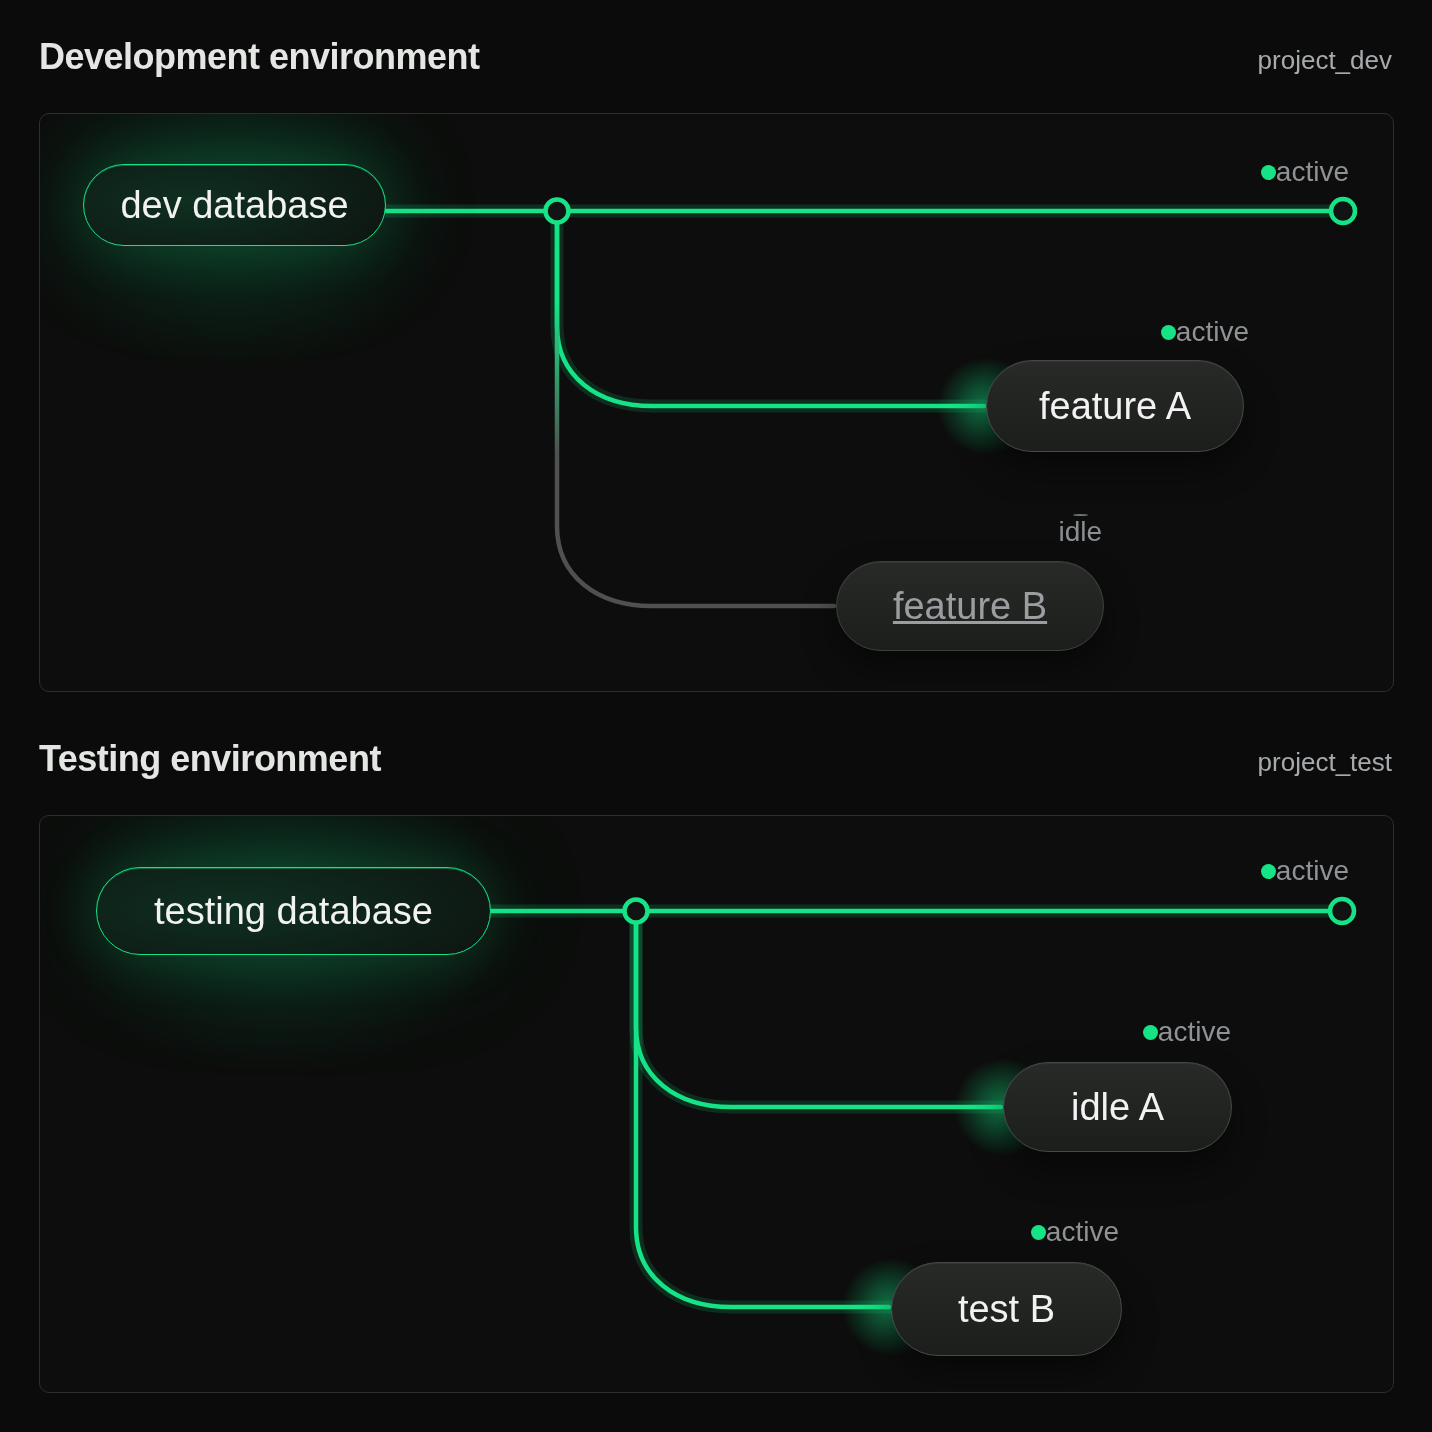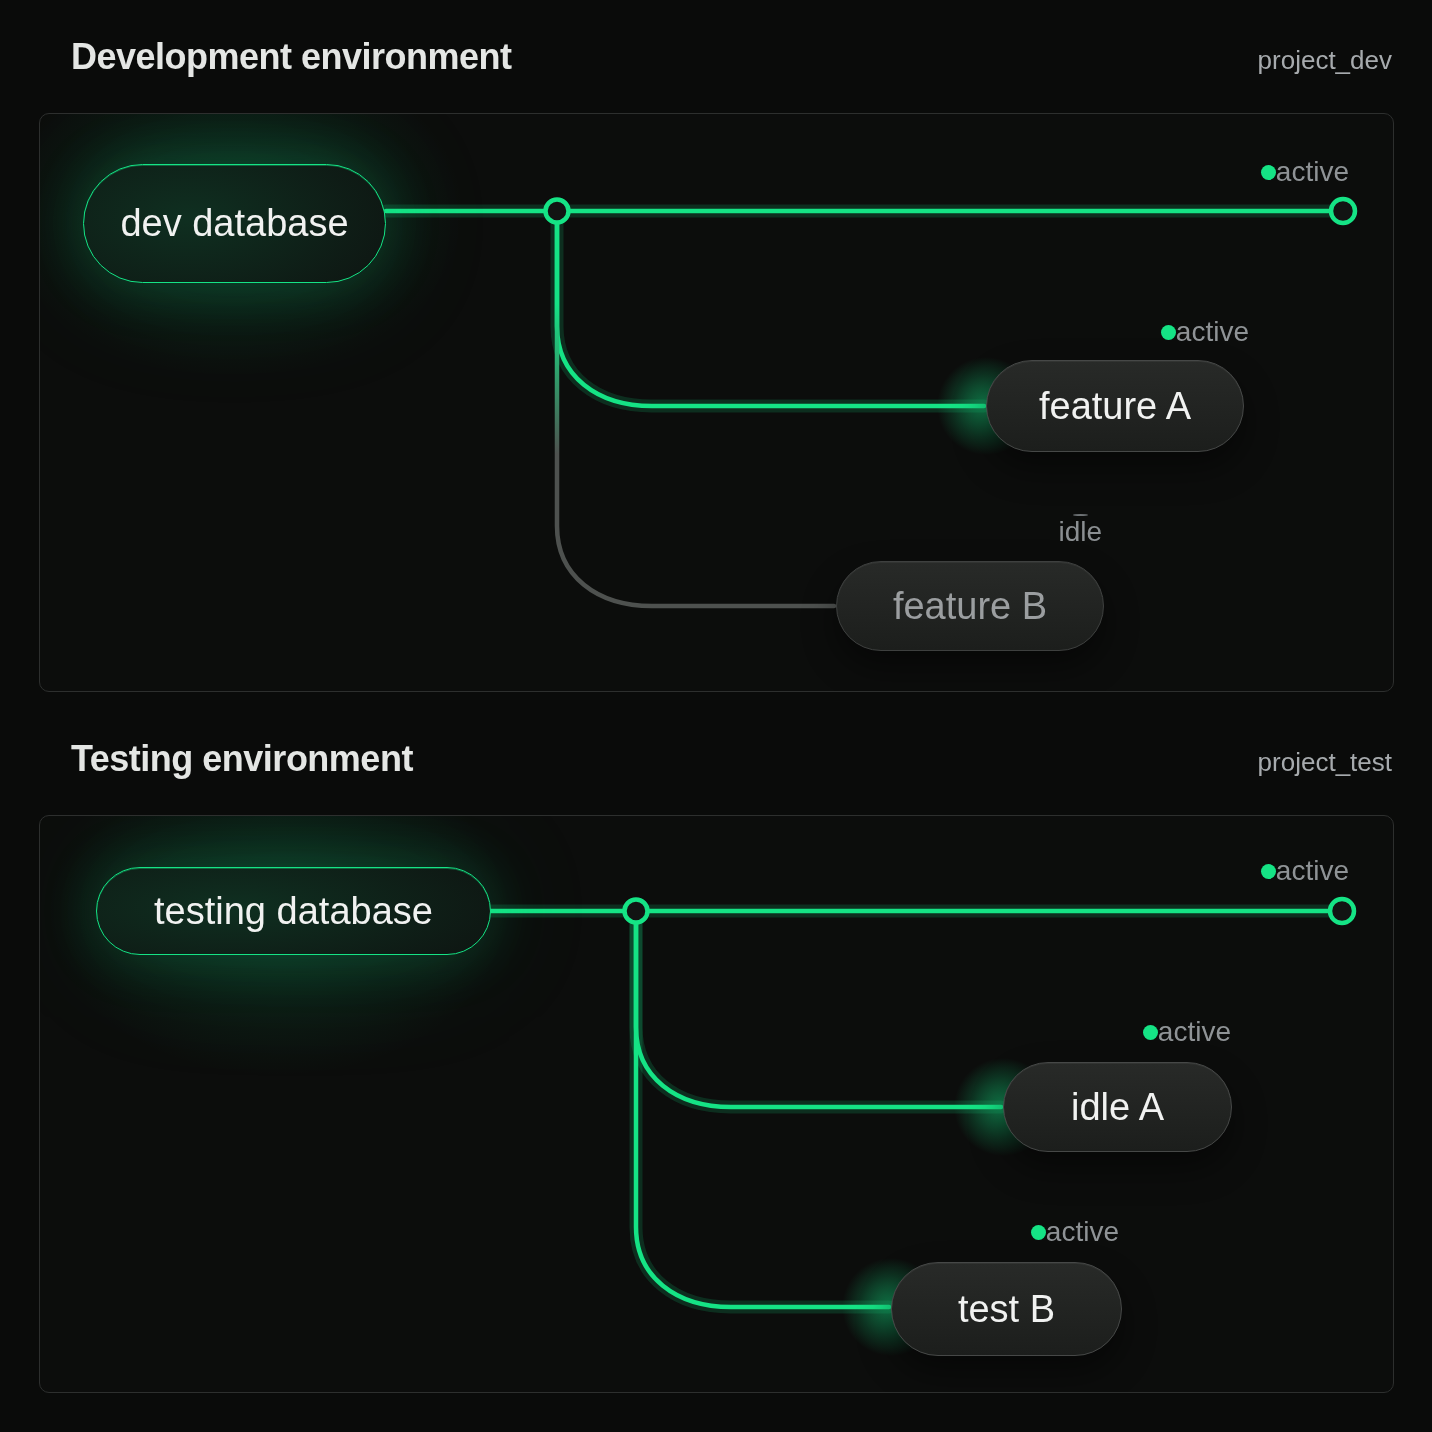--- a/index.html
+++ b/index.html
@@ -7,21 +7,21 @@
     position:relative;width:1432px;height:1432px;overflow:hidden;
     font-family:"Liberation Sans",sans-serif;
     -webkit-font-smoothing:antialiased;
   }
   
   .section-header{
     position:absolute;left:39px;width:1353px;
     display:flex;justify-content:space-between;align-items:baseline;
   }
   .section-title{
-    font-size:36px;font-weight:700;color:#e4e6e4;letter-spacing:-.5px;margin-left:32px;
+    font-size:36px;font-weight:700;color:#e4e6e4;letter-spacing:-.5px;
   }
   .project-label{
     font-size:26px;font-weight:400;color:#a6aaad;letter-spacing:0;
   }
   
   .panel{
     position:absolute;left:39px;width:1353px;
     border:1px solid #2d2f2e;border-radius:10px;
     background:rgba(255,255,255,0.012);
     overflow:hidden;
@@ -93,29 +93,29 @@
     <path class="line" d="M 517 97 V 212 C 517 262 557 292 612 292 H 944"></path>
 
     <path d="M 517 99 V 412 C 517 462 557 492 612 492 H 794" stroke="url(#fadeDev)" stroke-width="4.5" fill="none" stroke-linecap="round"></path>
 
     <circle class="ring" cx="517" cy="97" r="11.5"></circle>
     <circle class="ring" cx="1303" cy="97" r="12"></circle>
   </svg>
 
   <div class="joint-glow" style="left:876px;top:222px;"></div>
 
-  <div class="pill pill-db" style="left:43px;top:50px;width:303px;height:119px;">
+  <div class="pill pill-db" style="left:43px;top:50px;width:303px;height:82px;">
     <span>dev database</span>
   </div>
 
   <div class="pill pill-branch" style="left:946px;top:246px;width:258px;height:92px;" data-state="active">
     <span>feature A</span>
   </div>
 
-  <div class="pill pill-branch" style="left:796px;top:447px;width:268px;height:90px;" data-state="idle">
+  <div class="pill pill-branch" style="left:796px;top:447px;width:268px;height:90px;text-decoration:underline;" data-state="idle">
     <span>feature B</span>
   </div>
 
   <div class="status" style="right:44px;top:41px;" data-state="active">
     <span class="dot"></span>
     <span>active</span>
   </div>
   <div class="status" style="right:144px;top:201px;" data-state="active">
     <span class="dot"></span>
     <span>active</span>

